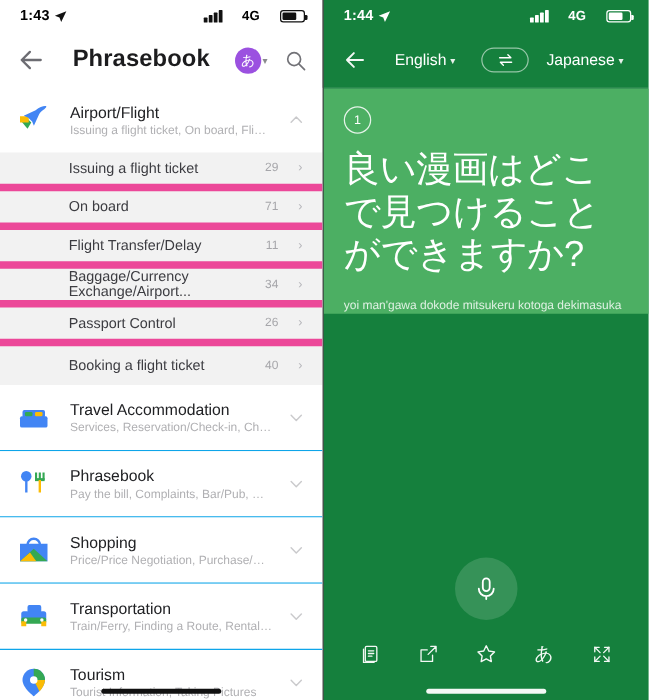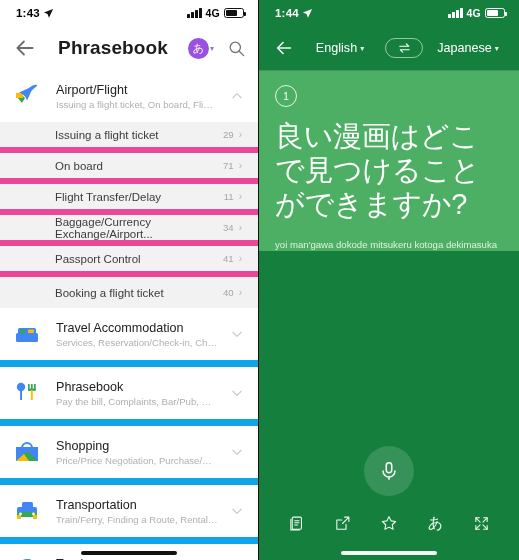--- a/index.html
+++ b/index.html
@@ -19,21 +19,21 @@
     border-right: 1px solid #111;
     overflow: hidden;
   }
   .statusbar {
     height: 26px; display: flex; align-items: center;
     justify-content: space-between; padding: 0 14px 0 16px;
     font-size: 11.5px; font-weight: bold; letter-spacing: .2px;
   }
   .sb-left { display: flex; align-items: center; gap: 3px; }
   .loc-arrow { display: inline-block; }
-  .sb-right { display: flex; align-items: center; gap: 4px; }
+  .sb-right { display: flex; align-items: center; gap: 16px; }
   .bars { display: flex; align-items: flex-end; gap: 1.5px; height: 9px; }
   .bars i { display:block; width: 2.5px; background: #111; border-radius: .5px; }
   .bars i:nth-child(1){height:3.5px}.bars i:nth-child(2){height:5.5px}
   .bars i:nth-child(3){height:7.5px}.bars i:nth-child(4){height:9.5px}
   .net { font-size: 10.5px; font-weight: bold; }
   .batt { width: 20px; height: 10px; border: 1.4px solid #111; border-radius: 2.6px; position: relative; padding: 1.2px; }
   .batt::after { content:""; position:absolute; right:-3.4px; top:3px; width:2px; height:4px; background:#111; border-radius:0 1px 1px 0; }
   .batt span { display:block; height:100%; width:72%; background:#111; border-radius:1px; }
 
   .topbar {
@@ -51,42 +51,42 @@
     background: #9b51e0; color: #fff; font-size: 11px;
     display: flex; align-items: center; justify-content: center;
   }
   .chev-sm { font-size: 8px; color: #8a8a8e; }
   .search-ic { margin-left: 7px; opacity: .72; }
 
   .list { height: 490px; overflow: hidden; }
   .cat {
     display: flex; align-items: center; gap: 12px;
     padding: 9px 14px 9px 10px; background: #fff;
-    border-bottom: 7px solid #0ea5e9;
+    border-bottom: 1px solid #0ea5e9;
     min-height: 46px;
   }
   .cat.open { border-bottom: none; }
   .cat-ic { width: 34px; height: 34px; flex: 0 0 34px; position: relative; }
   .cat-txt { flex: 1; min-width: 0; }
   .cat-title { font-size: 12.6px; color: #202124; margin-bottom: 2px; }
   .cat-sub {
     font-size: 9.6px; color: #b0b0b3; white-space: nowrap;
     overflow: hidden; text-overflow: ellipsis; max-width: 186px;
   }
   .chev { width: 14px; flex: 0 0 14px; opacity: .4; }
 
   .subs { background: #f2f2f2; }
   .sub {
     display: flex; align-items: center;
     padding: 0 16px 0 55px; height: 31px;
     border-bottom: 6px solid #ec4899;
   }
   .subs .sub:last-child { border-bottom: none; }
   .sub-label { flex: 1; font-size: 11.5px; color: #3c3c41; }
-  .sub-count { font-size: 9.6px; color: #a6a6aa; margin-right: 5px; }
+  .sub-count { font-size: 9.6px; color: #a6a6aa; margin-right: 16px; }
   .sub-chev { font-size: 10px; color: #b6b6ba; }
 
   .home-ind {
     position: absolute; bottom: 5px; left: 50%;
     transform: translateX(-50%);
     width: 96px; height: 4px; border-radius: 3px; background: #111;
   }
 
   
   .phone-right {
@@ -237,21 +237,21 @@
           <span class="sub-count">11</span>
           <span class="sub-chev">›</span>
         </div>
         <div class="sub">
           <span class="sub-label">Baggage/Currency Exchange/Airport...</span>
           <span class="sub-count">34</span>
           <span class="sub-chev">›</span>
         </div>
         <div class="sub">
           <span class="sub-label">Passport Control</span>
-          <span class="sub-count">41</span>
+          <span class="sub-count">26</span>
           <span class="sub-chev">›</span>
         </div>
         <div class="sub">
           <span class="sub-label">Booking a flight ticket</span>
           <span class="sub-count">40</span>
           <span class="sub-chev">›</span>
         </div>
       </div>
 
       <div class="cat">

